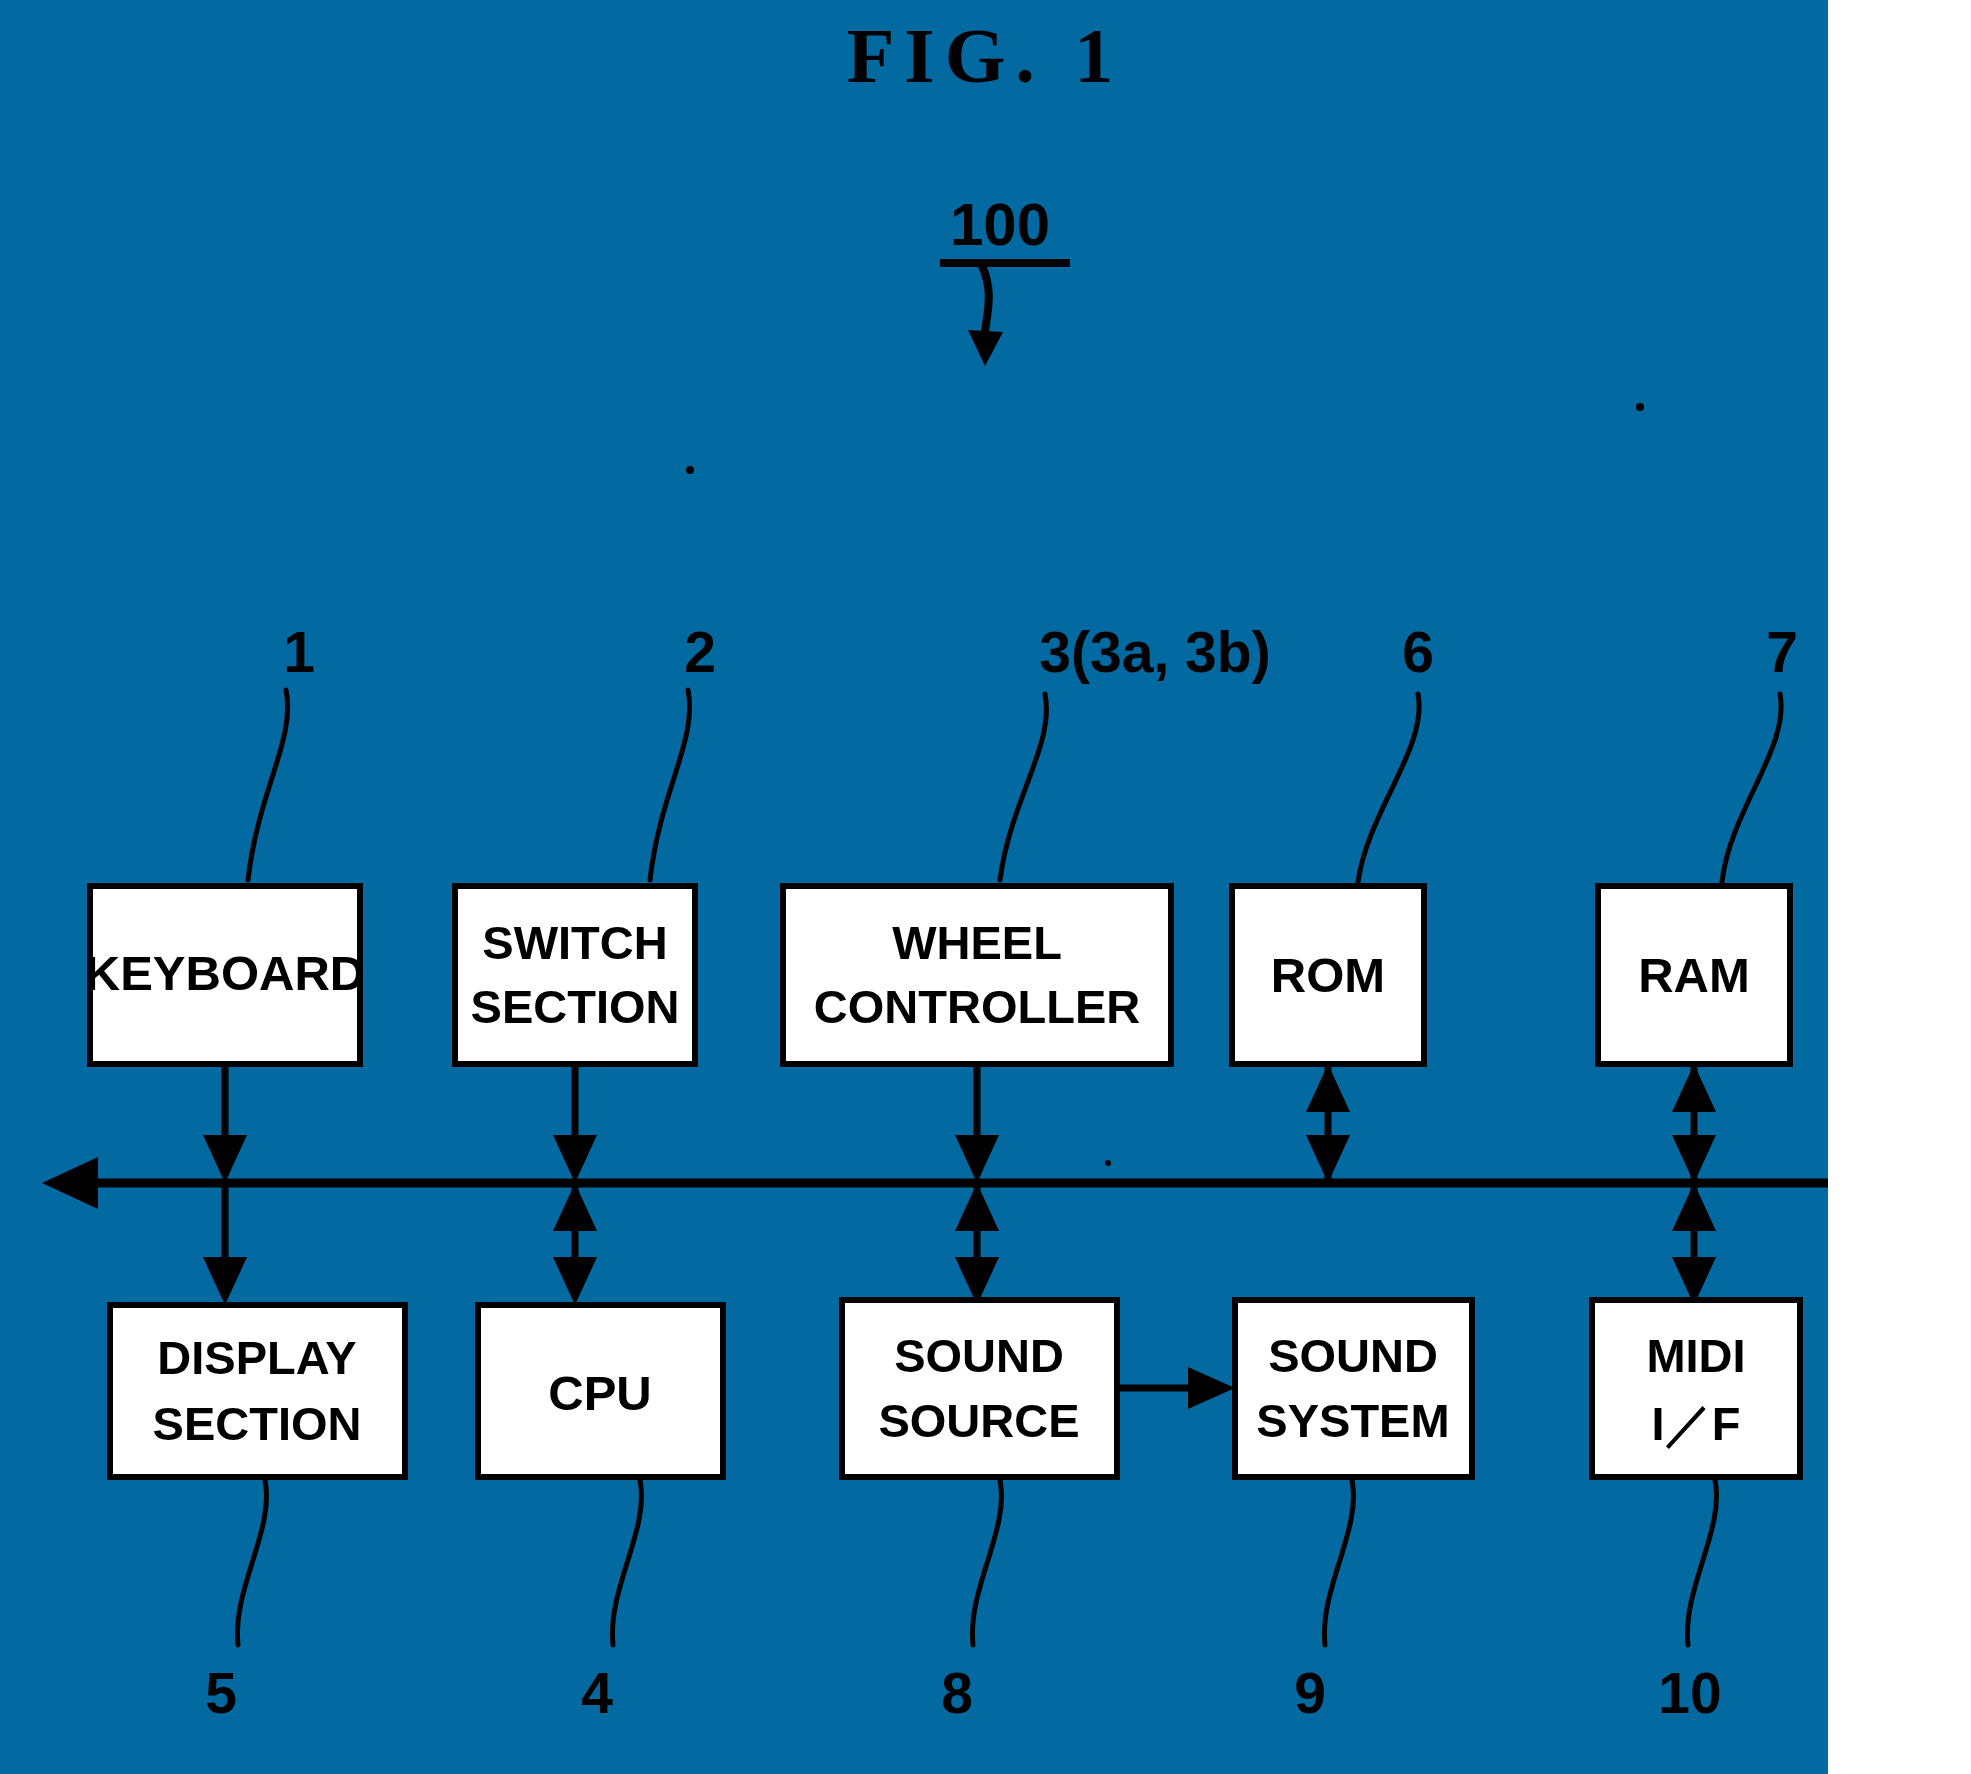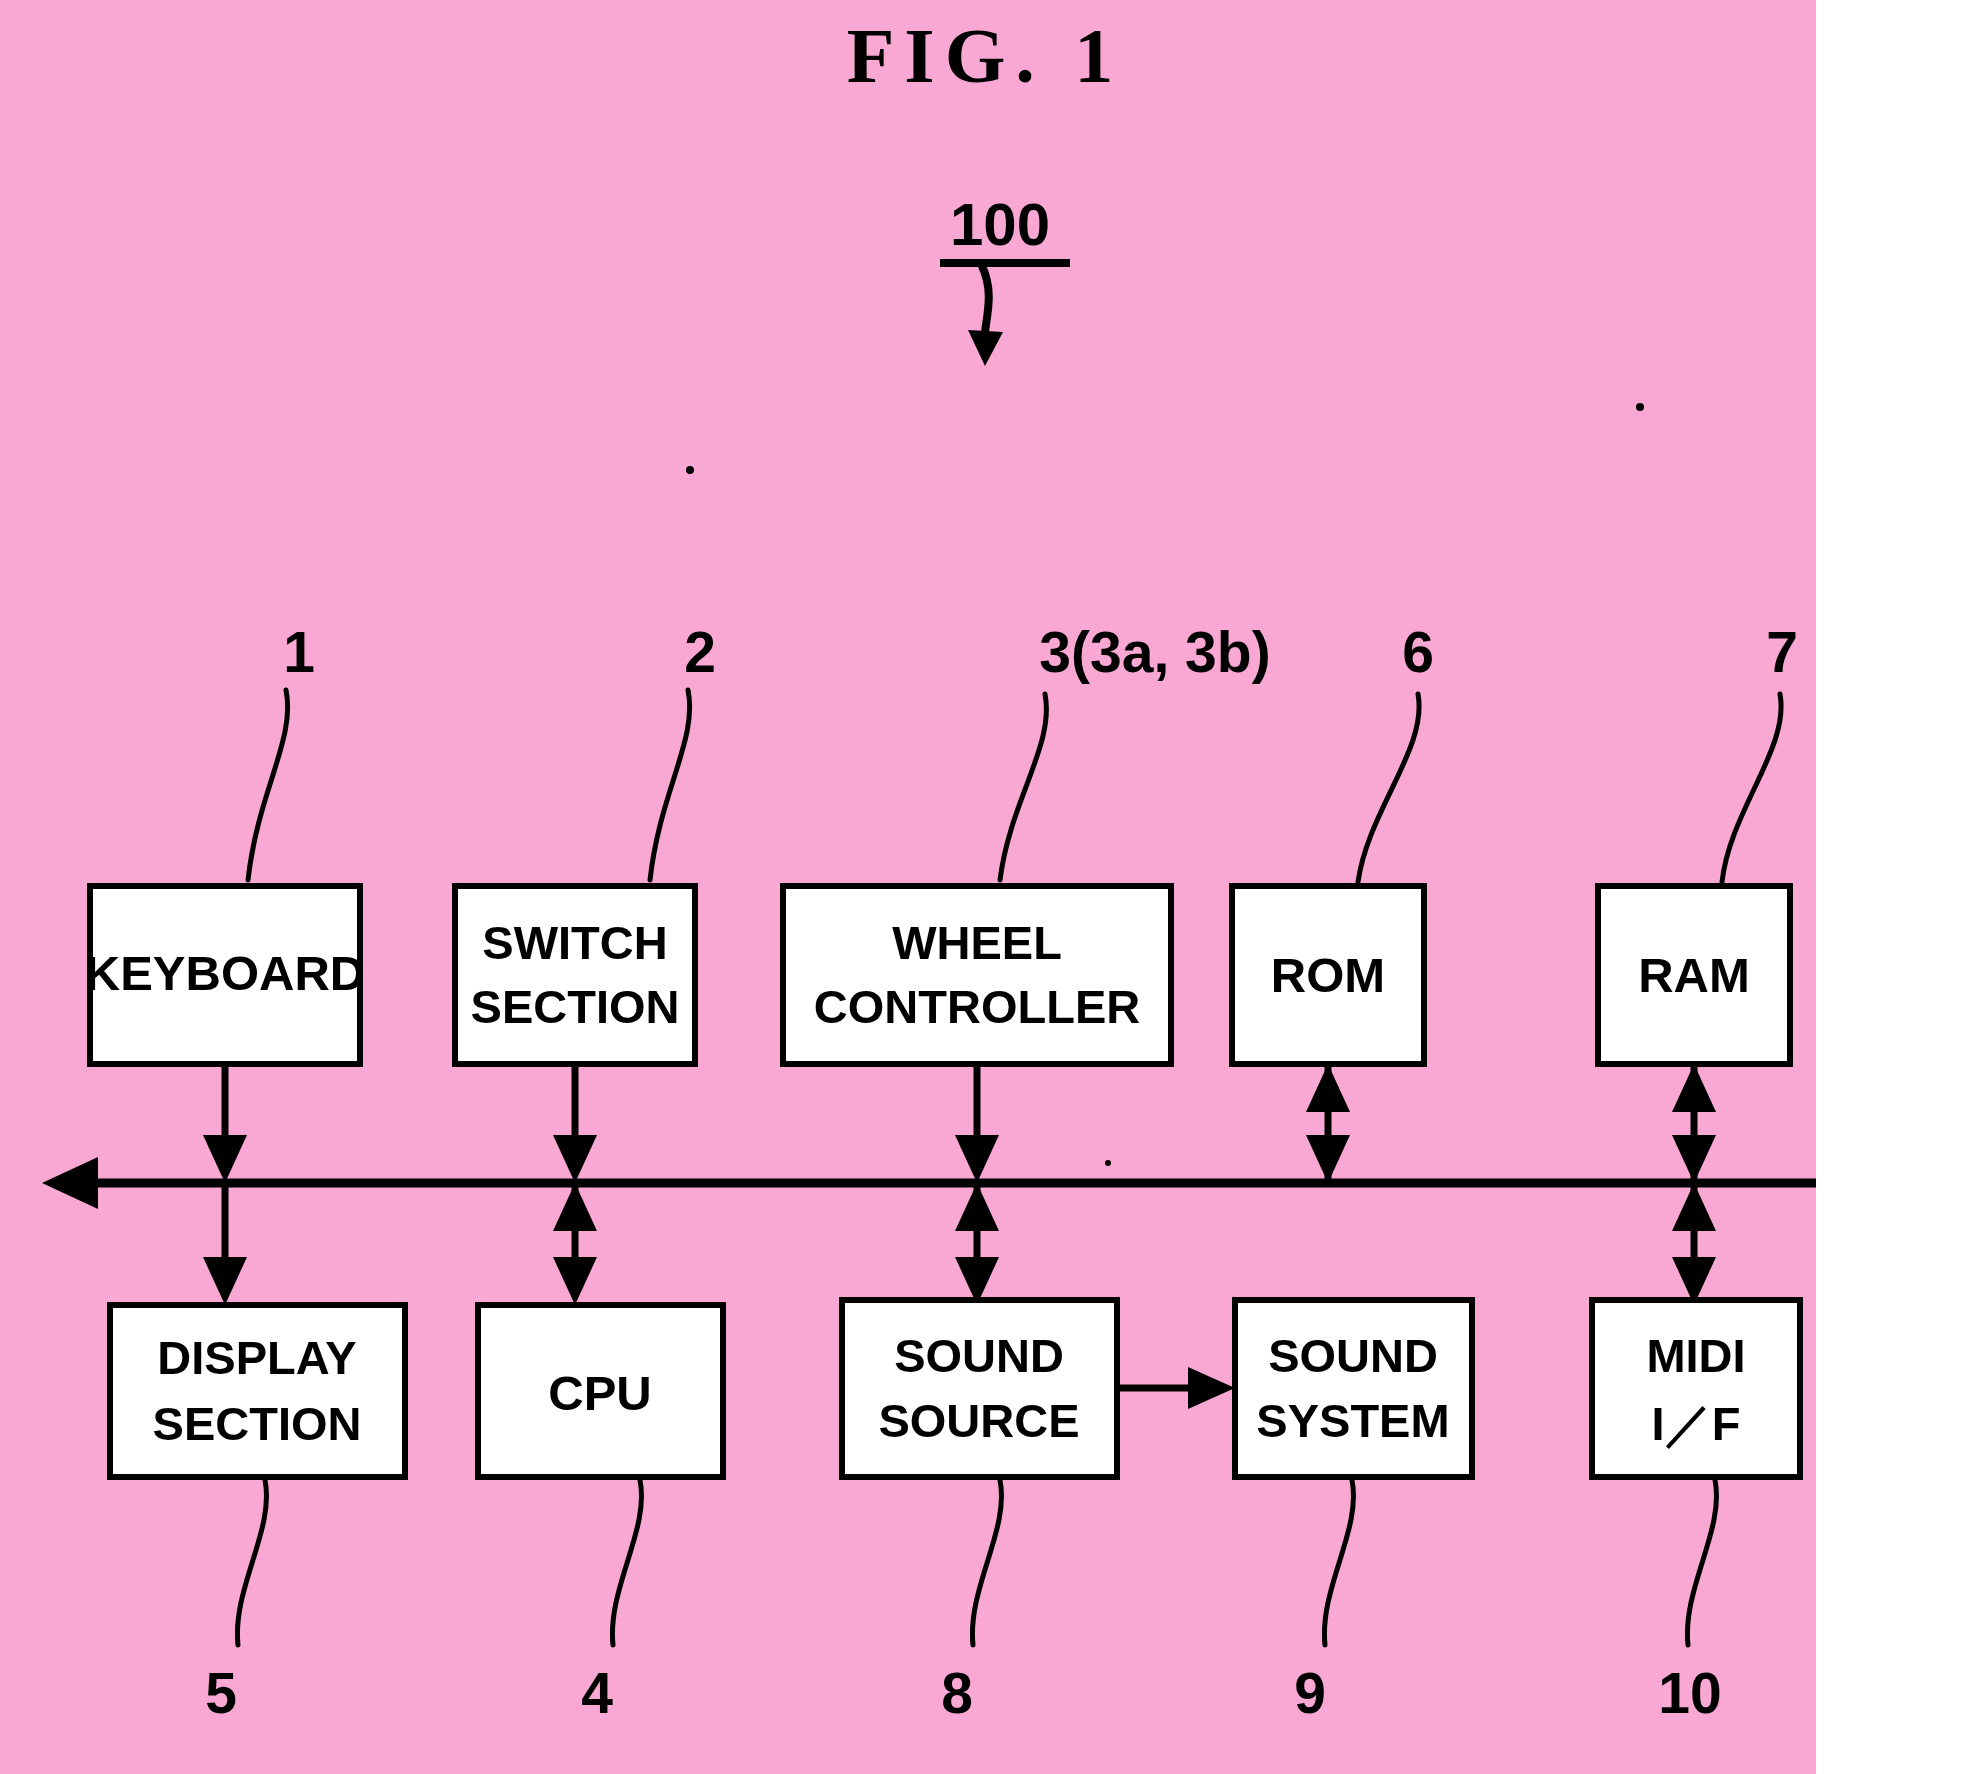--- a/index.html
+++ b/index.html
@@ -9,22 +9,23 @@
     background: #ffffff;
   }
   body {
     font-family: "Liberation Sans", sans-serif;
     color: #000000;
   }
   #figure-root {
     position: relative;
     width: 1816px;
     height: 1774px;
-    background: #f9a8d4;
+    background: #0369a1;
     overflow: hidden;
+    padding-left: 12px;
   }
   #figure-svg {
     position: absolute;
     left: 0;
     top: 0;
     width: 1971px;
     height: 1774px;
   }
   
   .fig-title {

